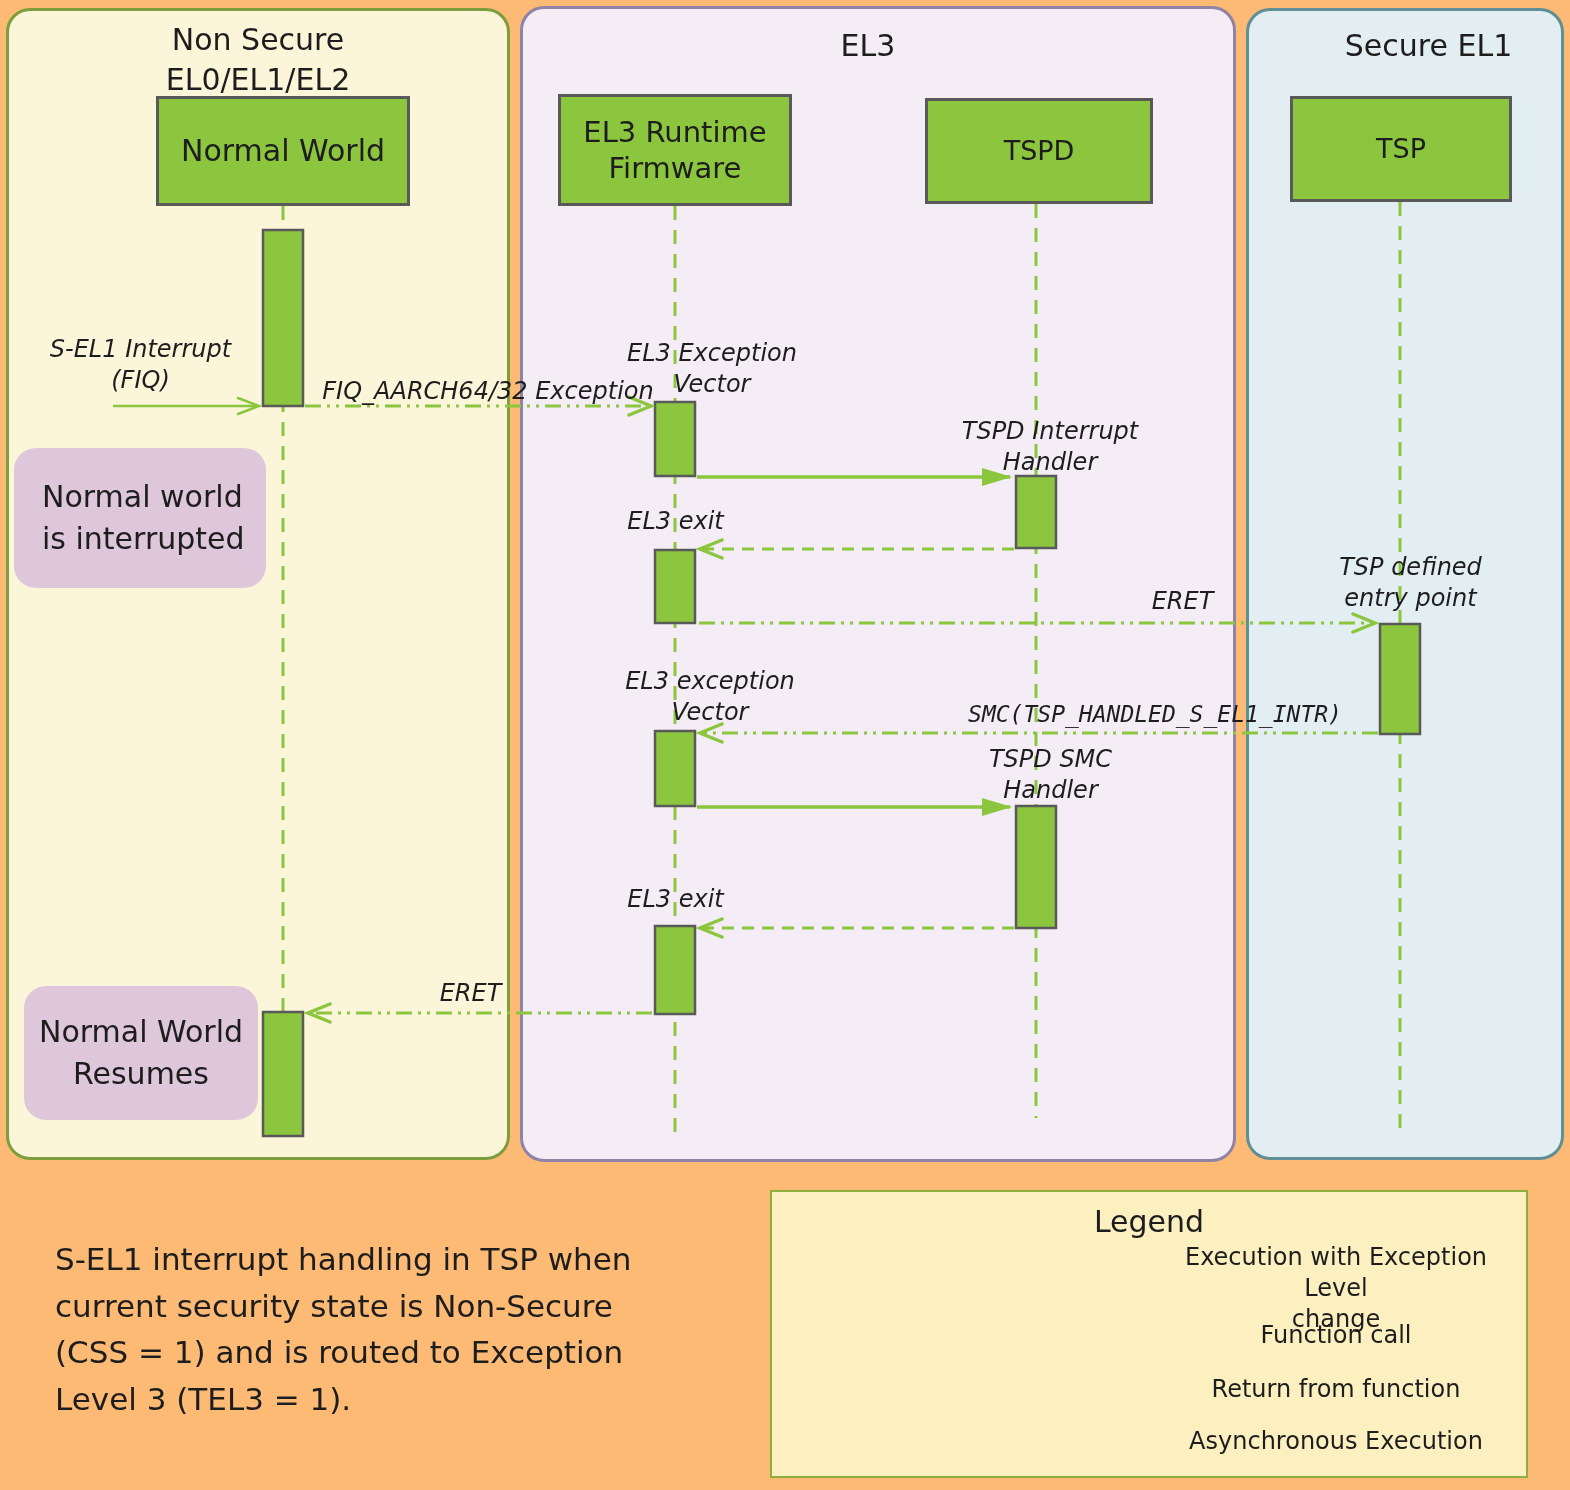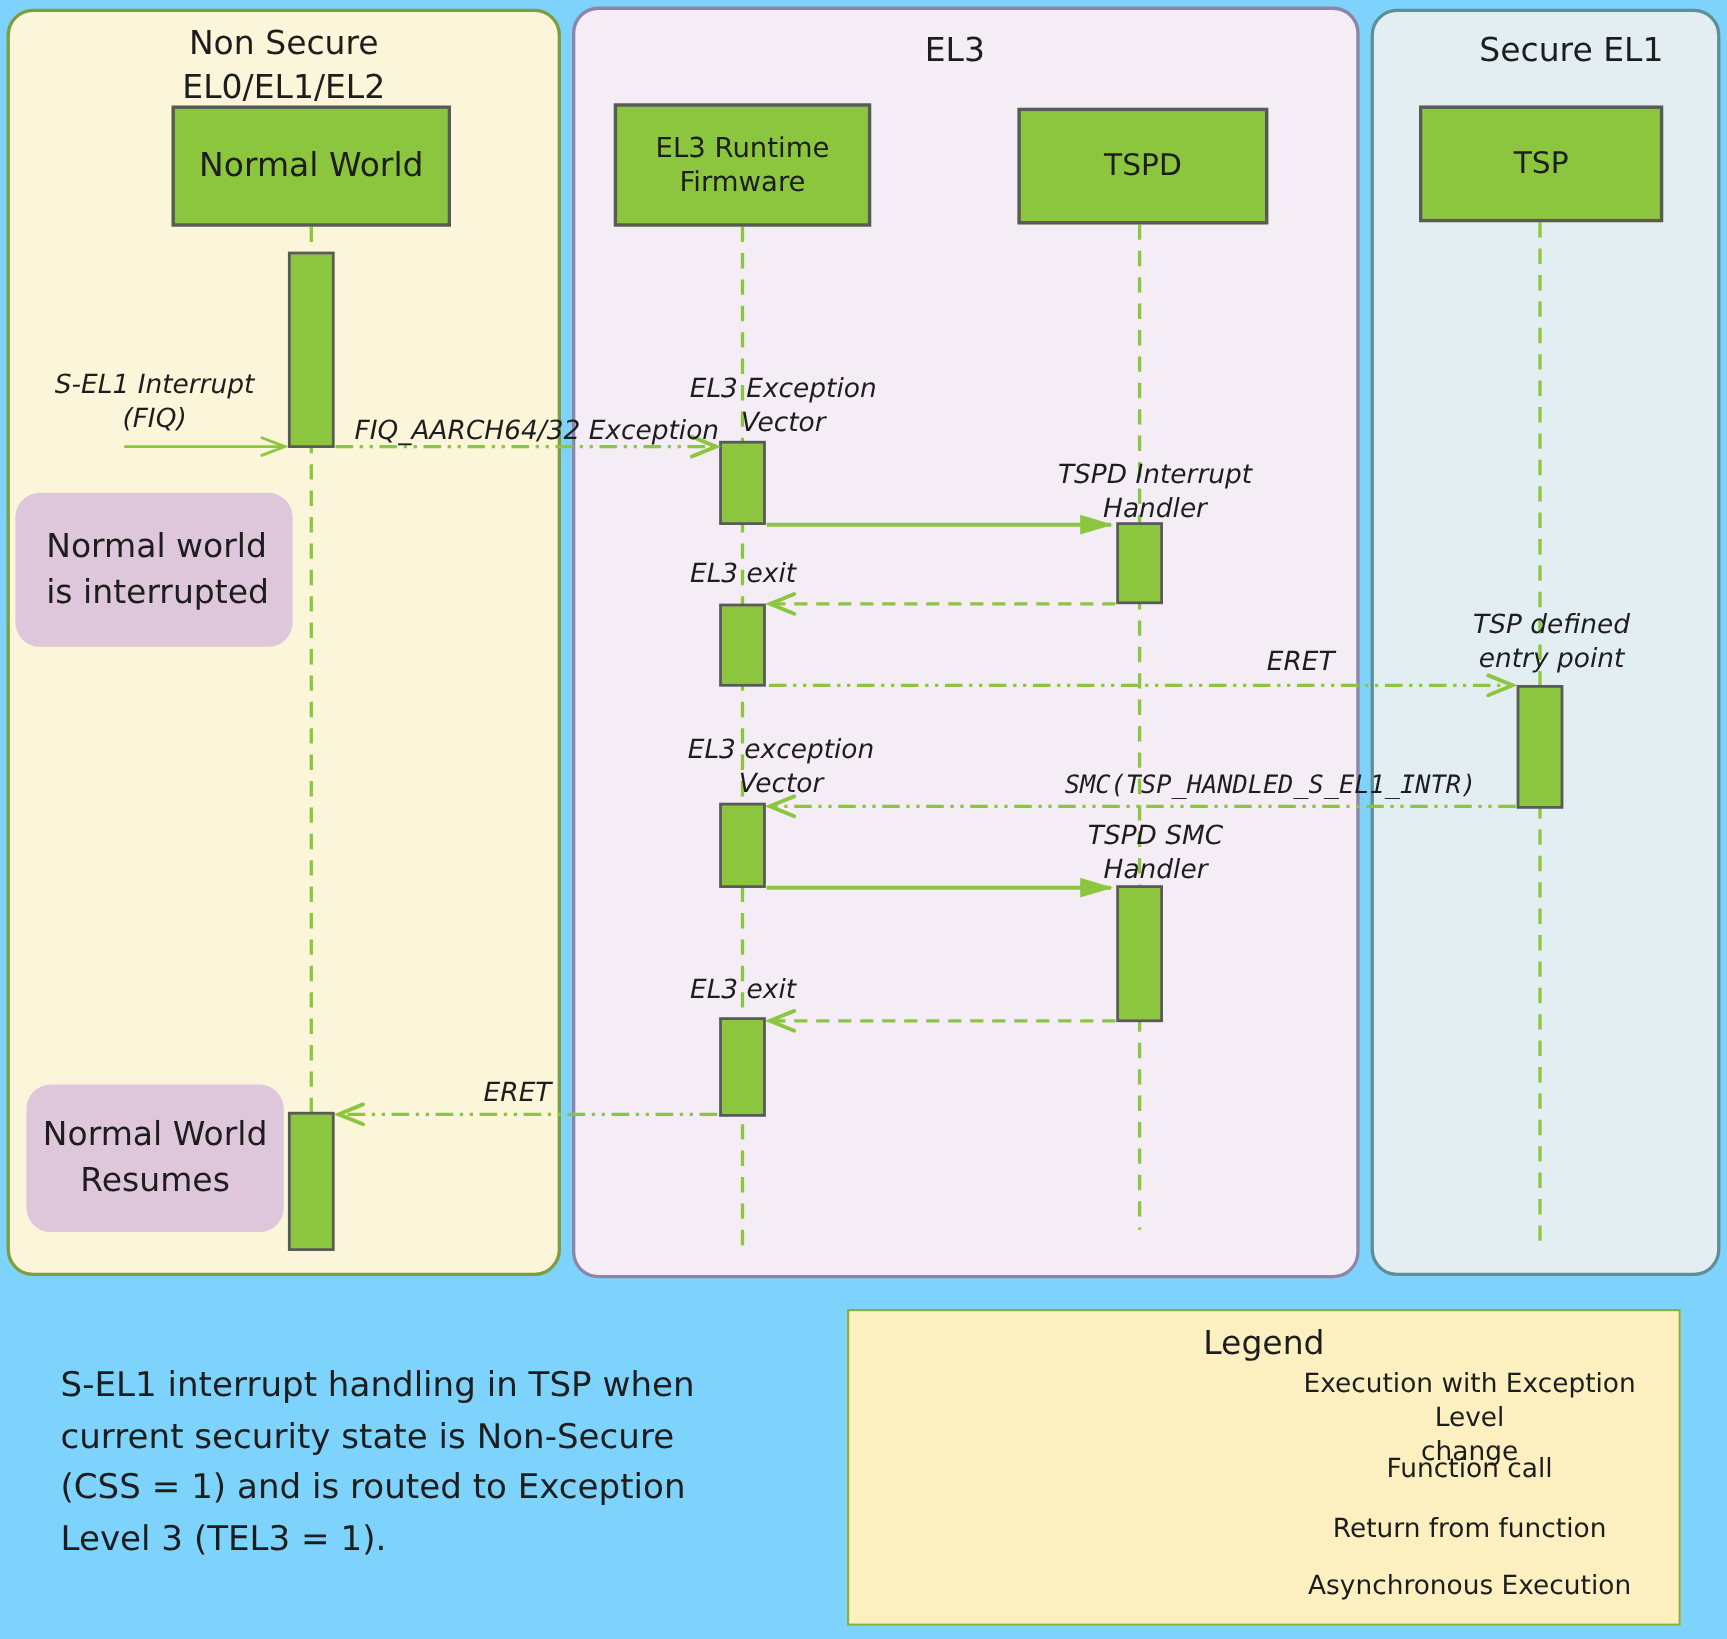--- a/index.html
+++ b/index.html
@@ -1,16 +1,16 @@
 <!DOCTYPE html>
 <html><head>
 <meta charset="utf-8">
 <style>
   html,body{margin:0;padding:0;background:#ffffff;}
-  #page{position:relative;width:1570px;height:1490px;background:#7dd3fc;
+  #page{position:relative;width:1570px;height:1490px;background:#fdba74;
         font-family:"DejaVu Sans",sans-serif;color:#1d1d1d;overflow:hidden;}
   .lane{position:absolute;border-radius:24px;box-sizing:border-box;}
   .lane-title{position:absolute;text-align:center;font-size:30px;line-height:1.32;white-space:pre-line;}
   .actor{position:absolute;background:#8cc63e;border:3px solid #595959;box-sizing:border-box;
          display:flex;align-items:center;justify-content:center;text-align:center;
          white-space:pre-line;line-height:1.25;}
   .msg-label{position:absolute;text-align:center;font-size:24px;line-height:1.28;white-space:pre-line;font-style:italic;}
   .mono{font-family:"DejaVu Sans Mono",monospace;font-size:23px;}
   .note{position:absolute;background:#dec7da;border-radius:22px;font-size:30px;line-height:1.4;
         white-space:pre-line;display:flex;align-items:center;box-sizing:border-box;padding-left:28px;}
@@ -80,21 +80,21 @@
     <line class="arr dashed" x1="1014" y1="928" x2="701" y2="928" marker-end="url(#mOpen)"></line>
     <line class="arr dashdot" x1="652" y1="1013" x2="309" y2="1013" marker-end="url(#mOpen)"></line>
 
     <line class="arr dashdot" x1="815" y1="1262" x2="1100" y2="1262" marker-end="url(#mOpen)"></line>
     <line class="arr solid" x1="815" y1="1335" x2="1100" y2="1335" marker-end="url(#mFilled)"></line>
     <line class="arr dashed" x1="815" y1="1388" x2="1100" y2="1388" marker-end="url(#mOpen)"></line>
     <line class="arr thin" x1="815" y1="1440" x2="1100" y2="1440" marker-end="url(#mOpenThin)"></line>
   </svg>
 
   <div class="actor" style="left:156px;top:96px;width:254px;height:110px;font-size:30px;">Normal World</div>
-  <div class="actor" style="left:558px;top:94px;width:234px;height:112px;font-size:25px;">EL3 Runtime
+  <div class="actor" style="left:558px;top:94px;width:234px;height:112px;font-size:29px;">EL3 Runtime
 Firmware</div>
   <div class="actor" style="left:925px;top:98px;width:228px;height:106px;font-size:27px;">TSPD</div>
   <div class="actor" style="left:1290px;top:96px;width:222px;height:106px;font-size:27px;">TSP</div>
 
   <div class="msg-label" style="left:28px;top:334px;width:225px;">S-EL1 Interrupt
 (FIQ)</div>
   <div class="msg-label" style="left:318px;top:376px;width:340px;">FIQ_AARCH64/32 Exception</div>
   <div class="msg-label" style="left:612px;top:338px;width:200px;">EL3 Exception
 Vector</div>
   <div class="msg-label" style="left:950px;top:416px;width:200px;">TSPD Interrupt

